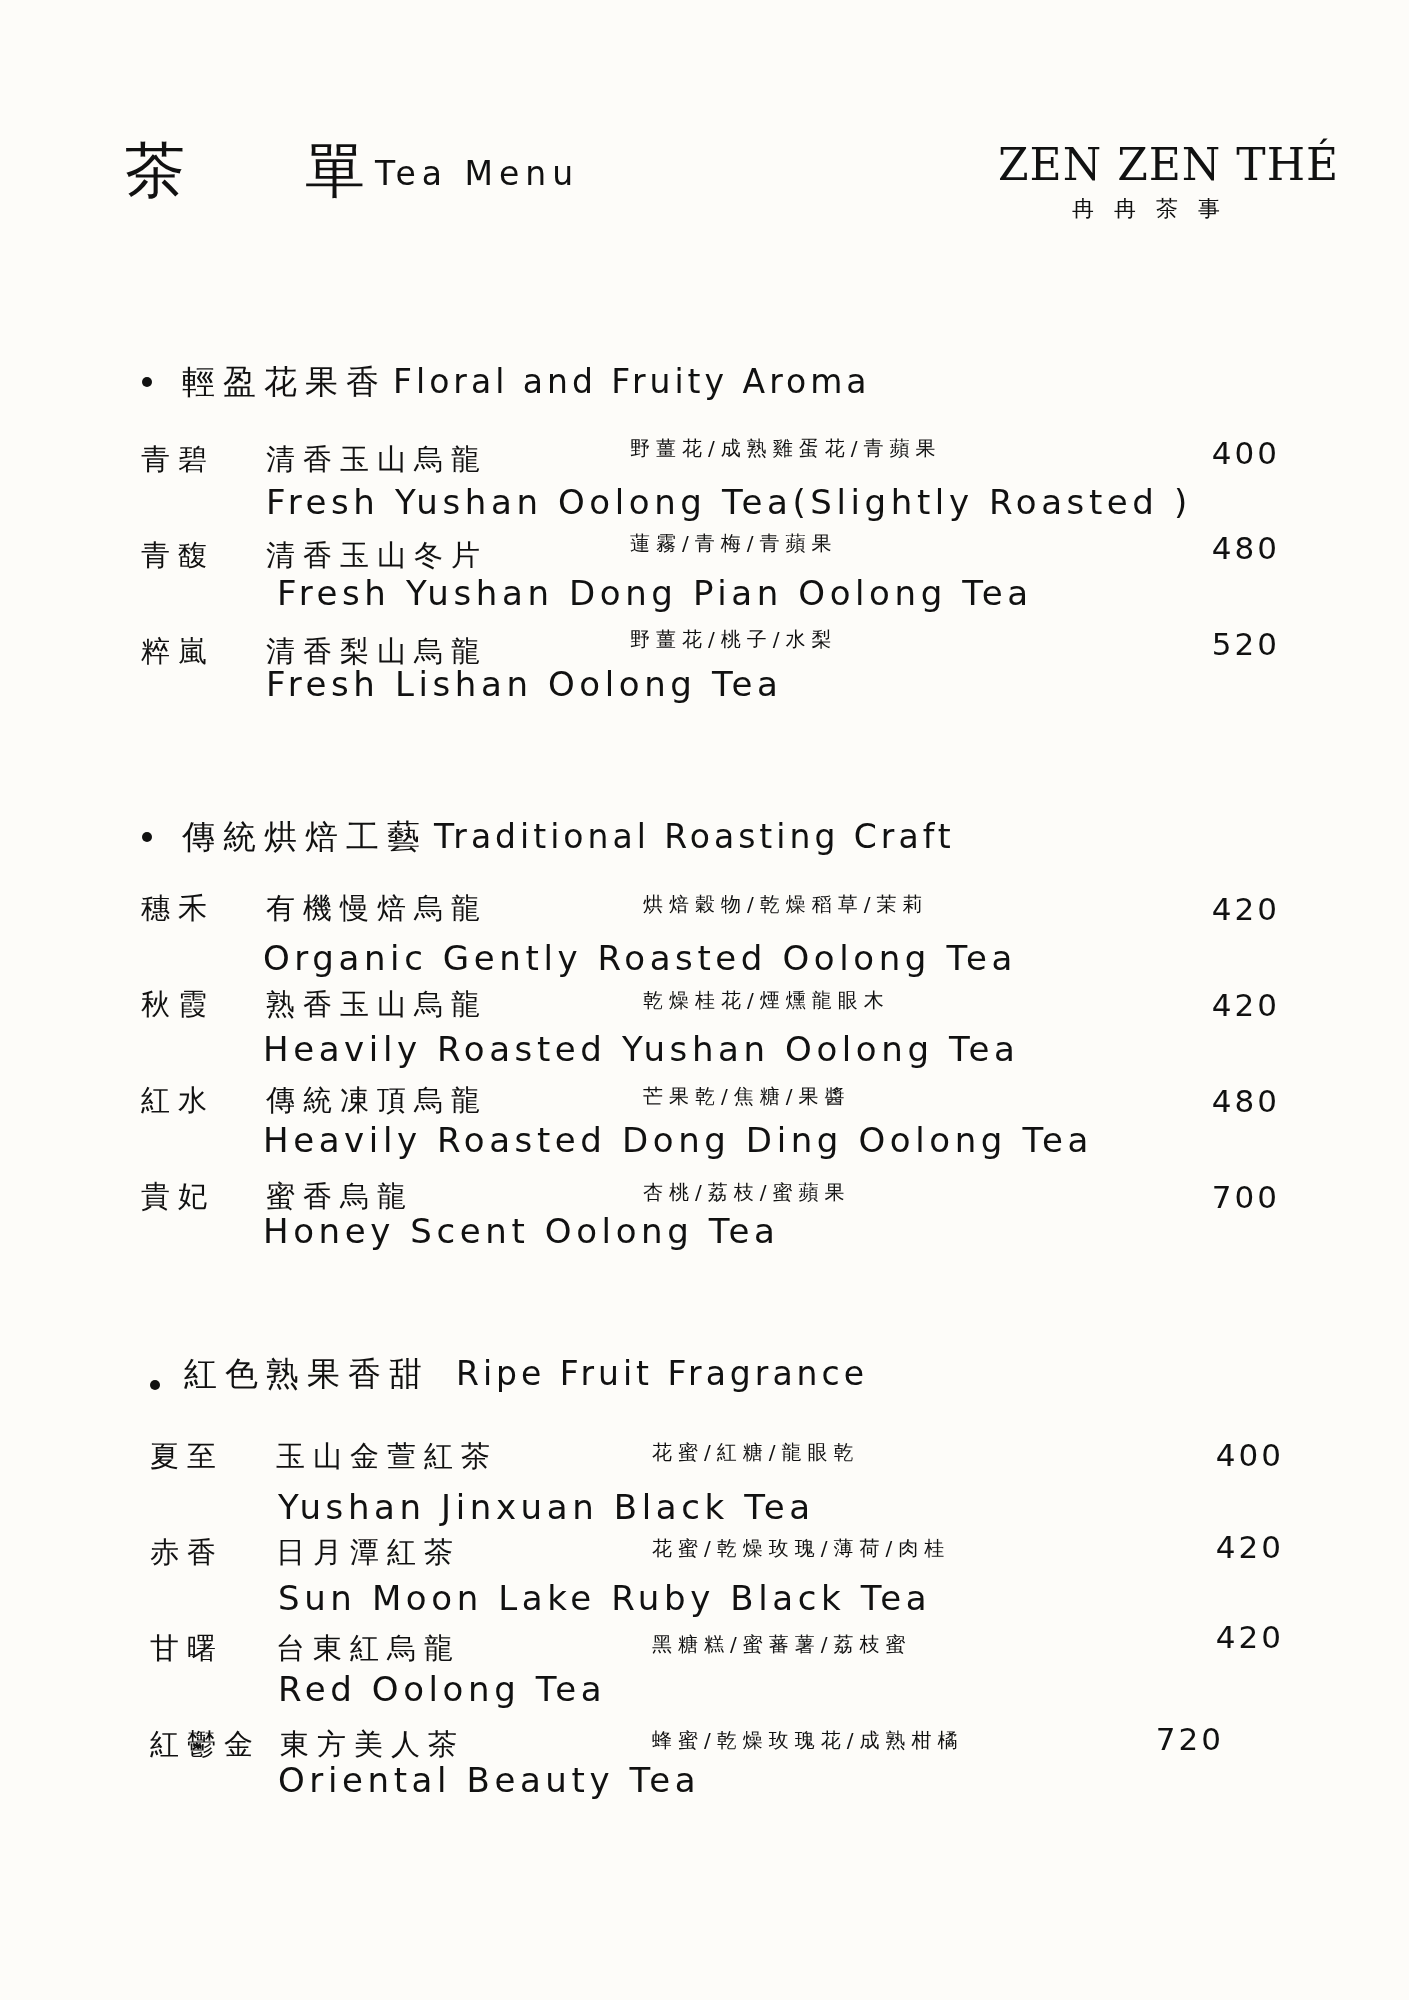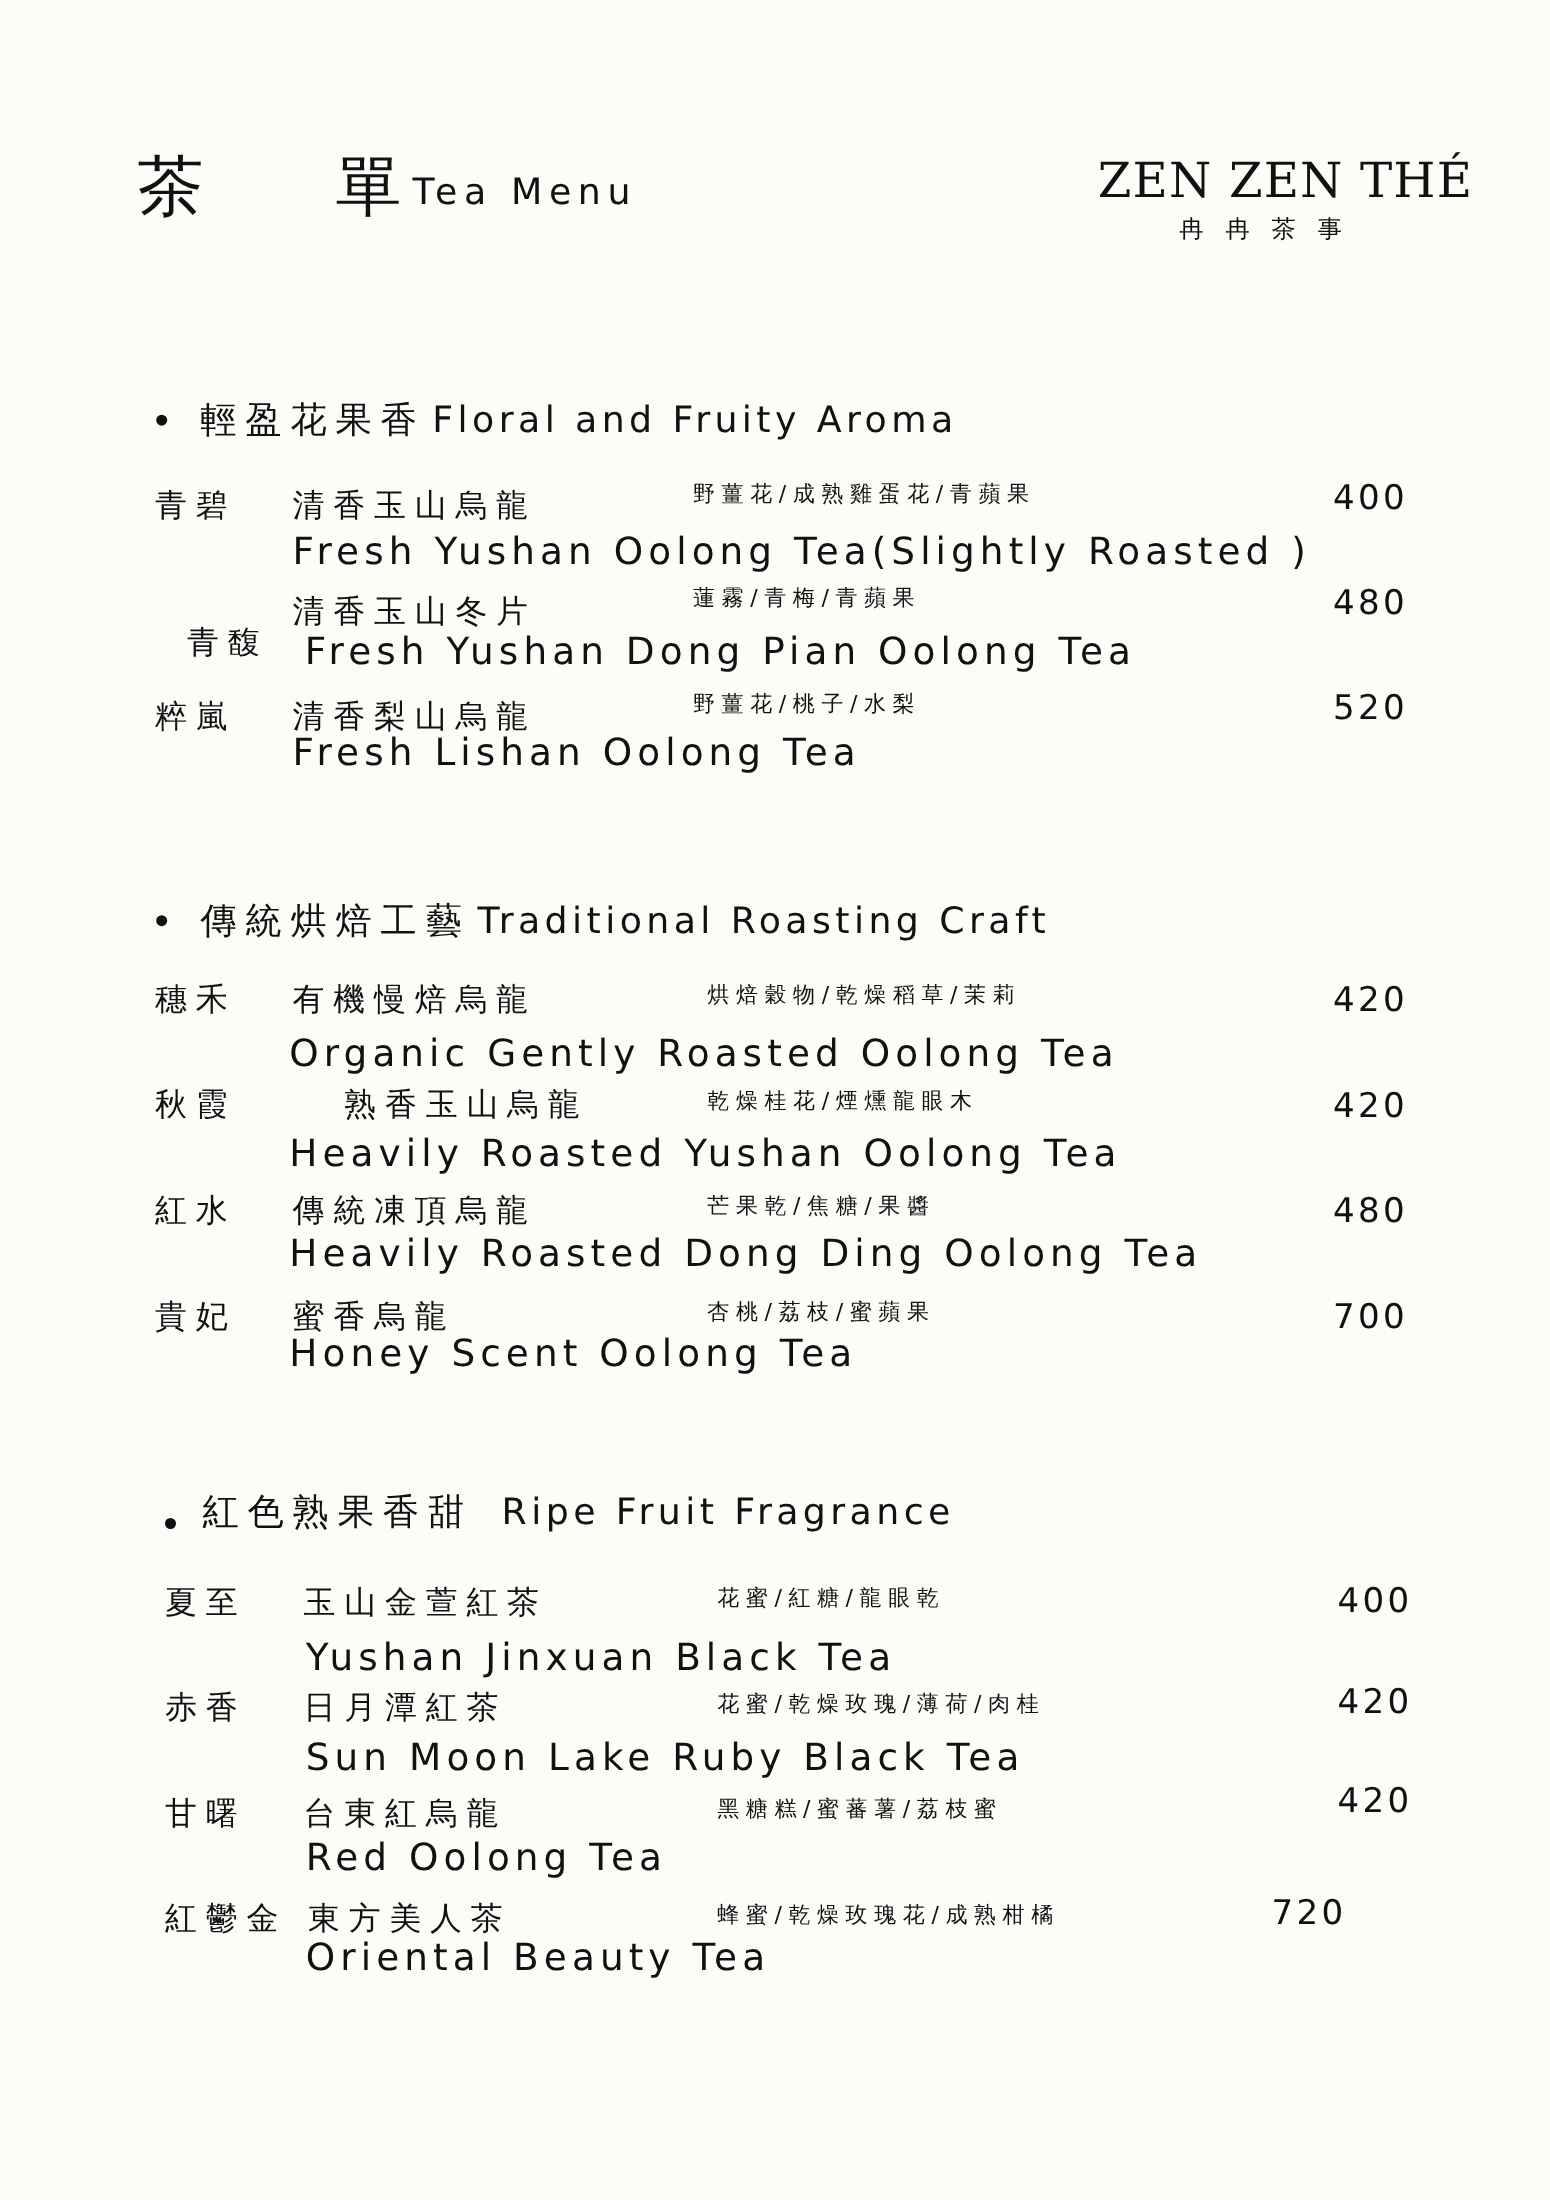--- a/index.html
+++ b/index.html
@@ -46,21 +46,21 @@
 </div>
 
 <div>
   <div class="abs code" style="left:141px; top:445px;">青碧</div>
   <div class="abs name-zh" style="left:266px; top:445px;">清香玉山烏龍</div>
   <div class="abs notes" style="left:630px; top:438px;">野薑花/成熟雞蛋花/青蘋果</div>
   <div class="abs price" style="left:1180px; top:438px;">400</div>
   <div class="abs name-en" style="left:266px; top:485px;">Fresh Yushan Oolong Tea(Slightly Roasted )</div>
 </div>
 <div>
-  <div class="abs code" style="left:141px; top:570px;margin-left:29px;">青馥</div>
+  <div class="abs code" style="left:141px; top:541px;">青馥</div>
   <div class="abs name-zh" style="left:266px; top:541px;">清香玉山冬片</div>
   <div class="abs notes" style="left:630px; top:533px;">蓮霧/青梅/青蘋果</div>
   <div class="abs price" style="left:1180px; top:533px;">480</div>
   <div class="abs name-en" style="left:277px; top:576px;">Fresh Yushan Dong Pian Oolong Tea</div>
 </div>
 <div>
   <div class="abs code" style="left:141px; top:637px;">粹嵐</div>
   <div class="abs name-zh" style="left:266px; top:637px;">清香梨山烏龍</div>
   <div class="abs notes" style="left:630px; top:629px;">野薑花/桃子/水梨</div>
   <div class="abs price" style="left:1180px; top:629px;">520</div>
@@ -75,21 +75,21 @@
 
 <div>
   <div class="abs code" style="left:141px; top:894px;">穗禾</div>
   <div class="abs name-zh" style="left:266px; top:894px;">有機慢焙烏龍</div>
   <div class="abs notes" style="left:643px; top:894px;">烘焙穀物/乾燥稻草/茉莉</div>
   <div class="abs price" style="left:1180px; top:894px;">420</div>
   <div class="abs name-en" style="left:263px; top:941px;">Organic Gently Roasted Oolong Tea</div>
 </div>
 <div>
   <div class="abs code" style="left:141px; top:990px;">秋霞</div>
-  <div class="abs name-zh" style="left:266px; top:990px;margin-left:47px;">熟香玉山烏龍</div>
+  <div class="abs name-zh" style="left:266px; top:990px;">熟香玉山烏龍</div>
   <div class="abs notes" style="left:643px; top:990px;">乾燥桂花/煙燻龍眼木</div>
   <div class="abs price" style="left:1180px; top:990px;">420</div>
   <div class="abs name-en" style="left:263px; top:1032px;">Heavily Roasted Yushan Oolong Tea</div>
 </div>
 <div>
   <div class="abs code" style="left:141px; top:1086px;">紅水</div>
   <div class="abs name-zh" style="left:266px; top:1086px;">傳統凍頂烏龍</div>
   <div class="abs notes" style="left:643px; top:1086px;">芒果乾/焦糖/果醬</div>
   <div class="abs price" style="left:1180px; top:1086px;">480</div>
   <div class="abs name-en" style="left:263px; top:1123px;">Heavily Roasted Dong Ding Oolong Tea</div>

